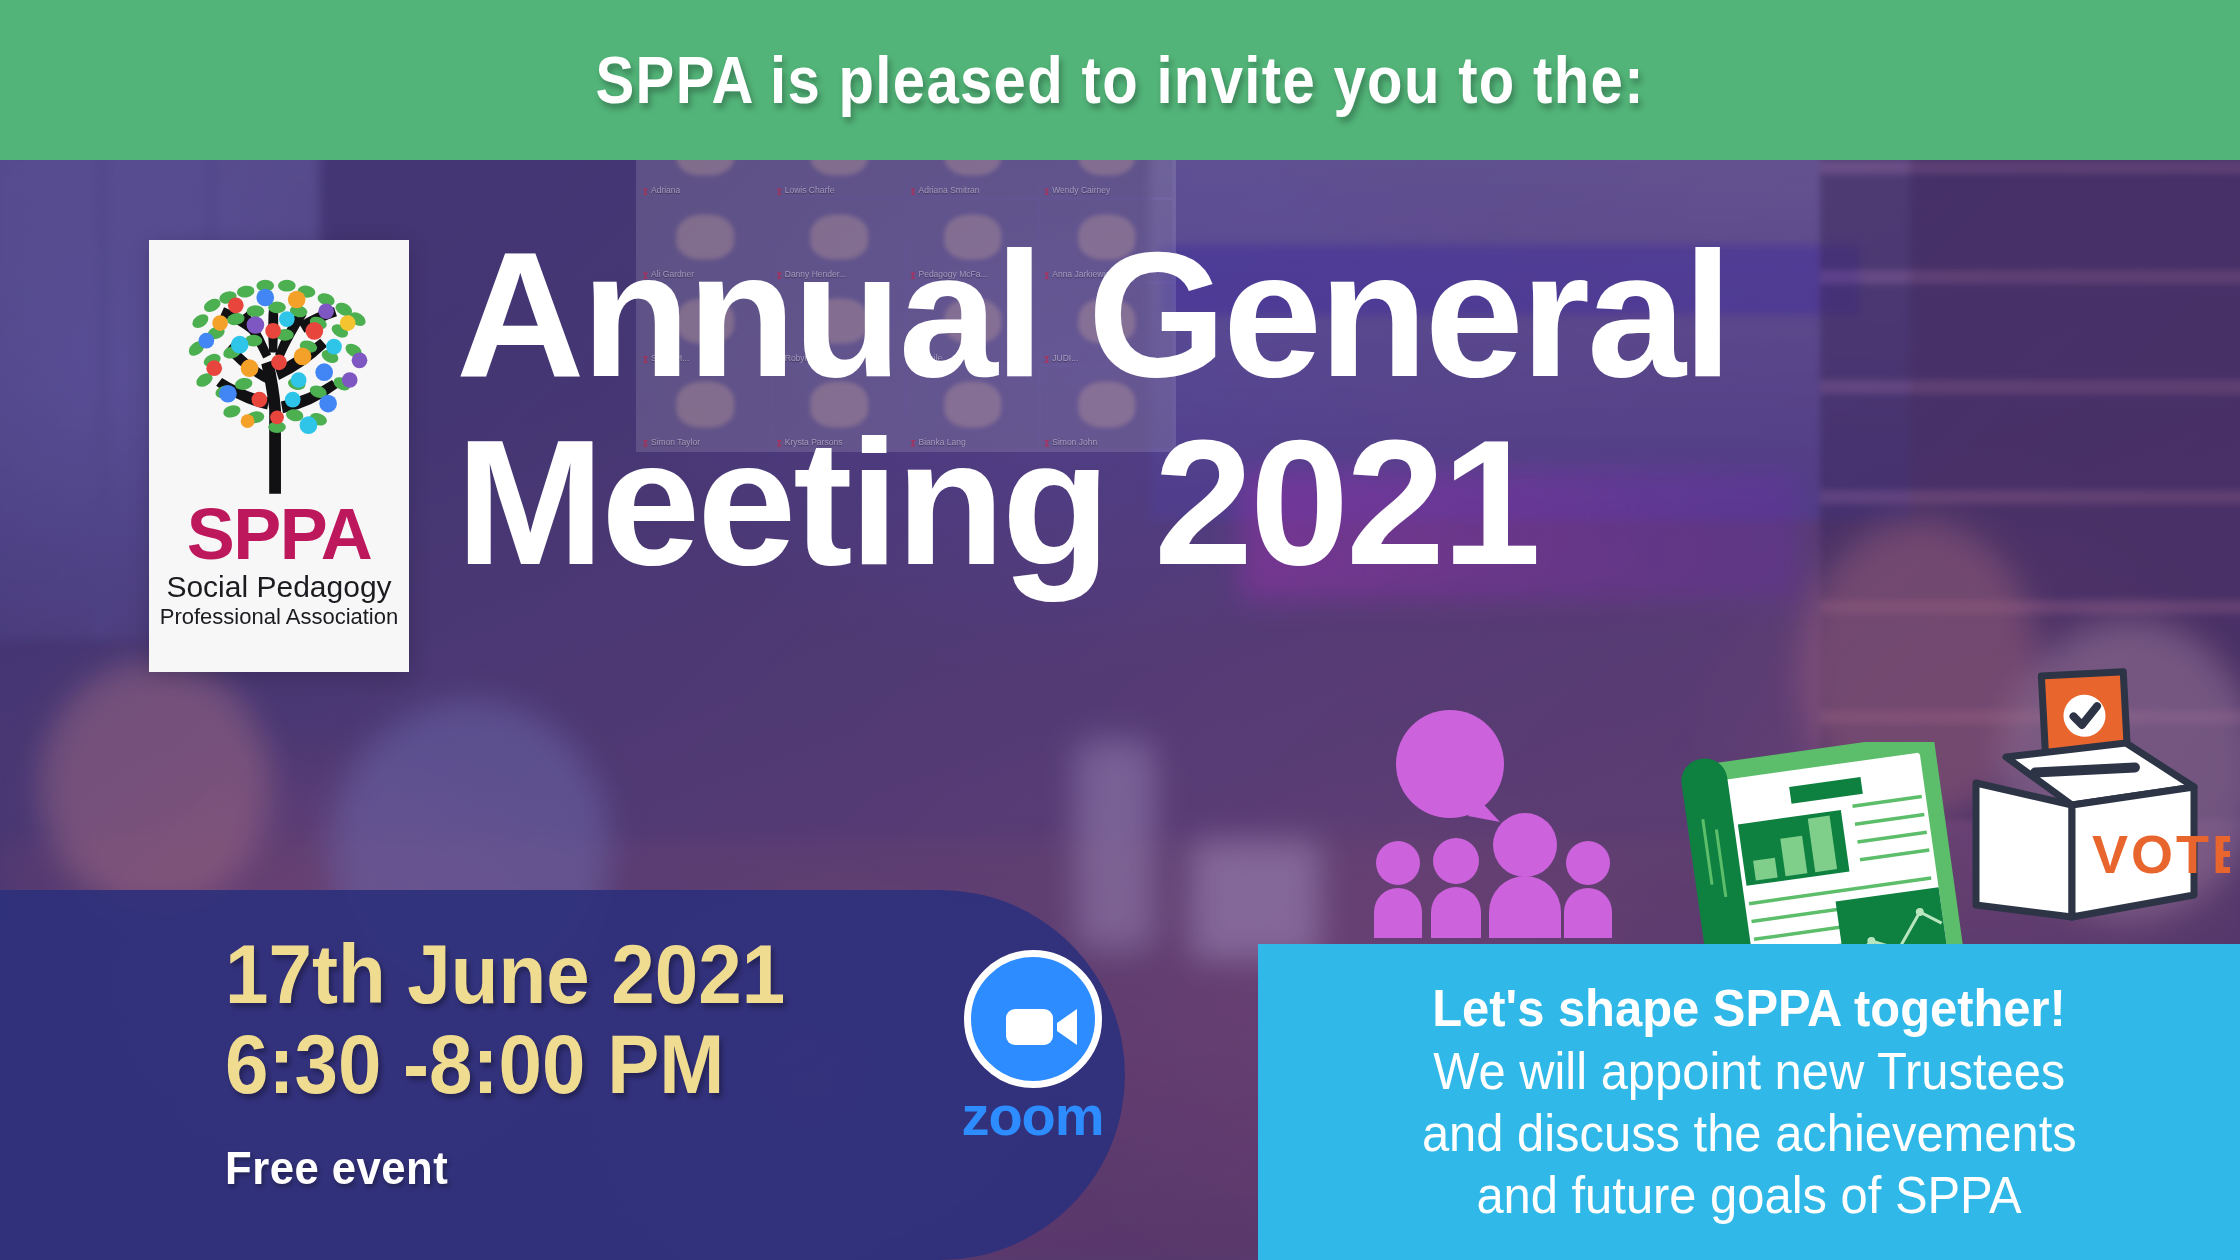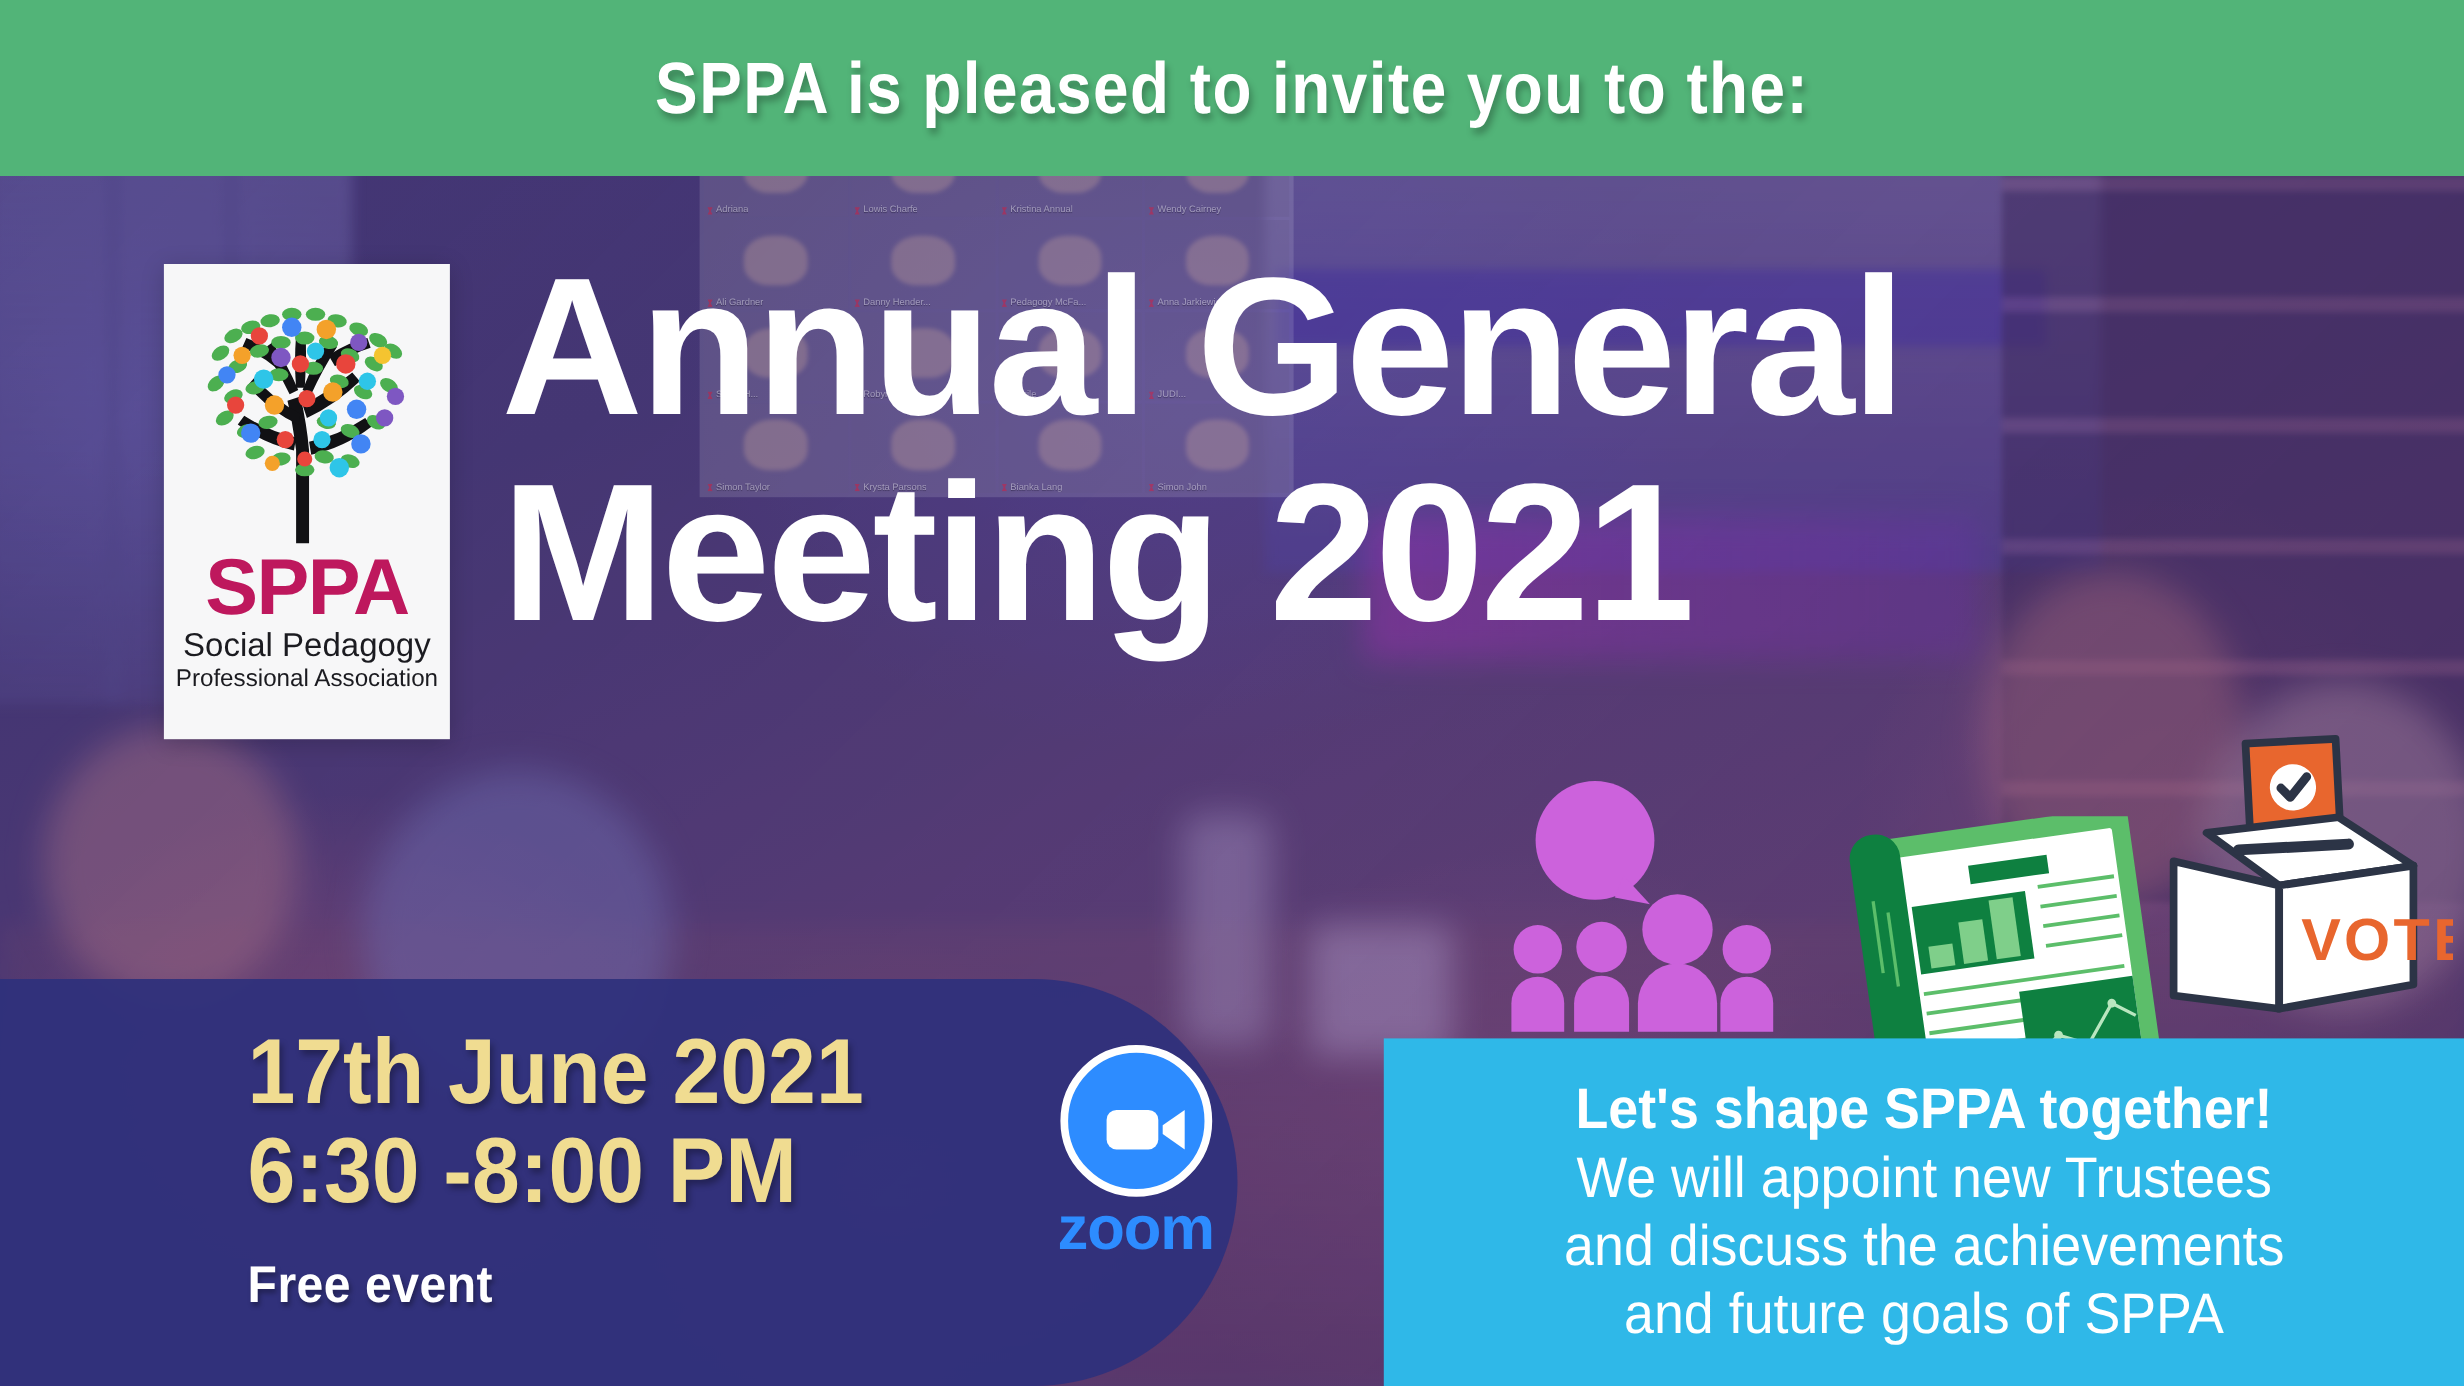--- a/index.html
+++ b/index.html
@@ -199,21 +199,21 @@
     <div class="zcell">
         <div class="face"></div>
         <div class="nm">Adriana</div>
       </div>
     <div class="zcell">
         <div class="face"></div>
         <div class="nm">Lowis Charfe</div>
       </div>
     <div class="zcell">
         <div class="face"></div>
-        <div class="nm">Kristina Annual</div>
+        <div class="nm">Adriana Smitran</div>
       </div>
     <div class="zcell">
         <div class="face"></div>
         <div class="nm">Wendy Cairney</div>
       </div>
     <div class="zcell">
         <div class="face"></div>
         <div class="nm">Ali Gardner</div>
       </div>
     <div class="zcell">

